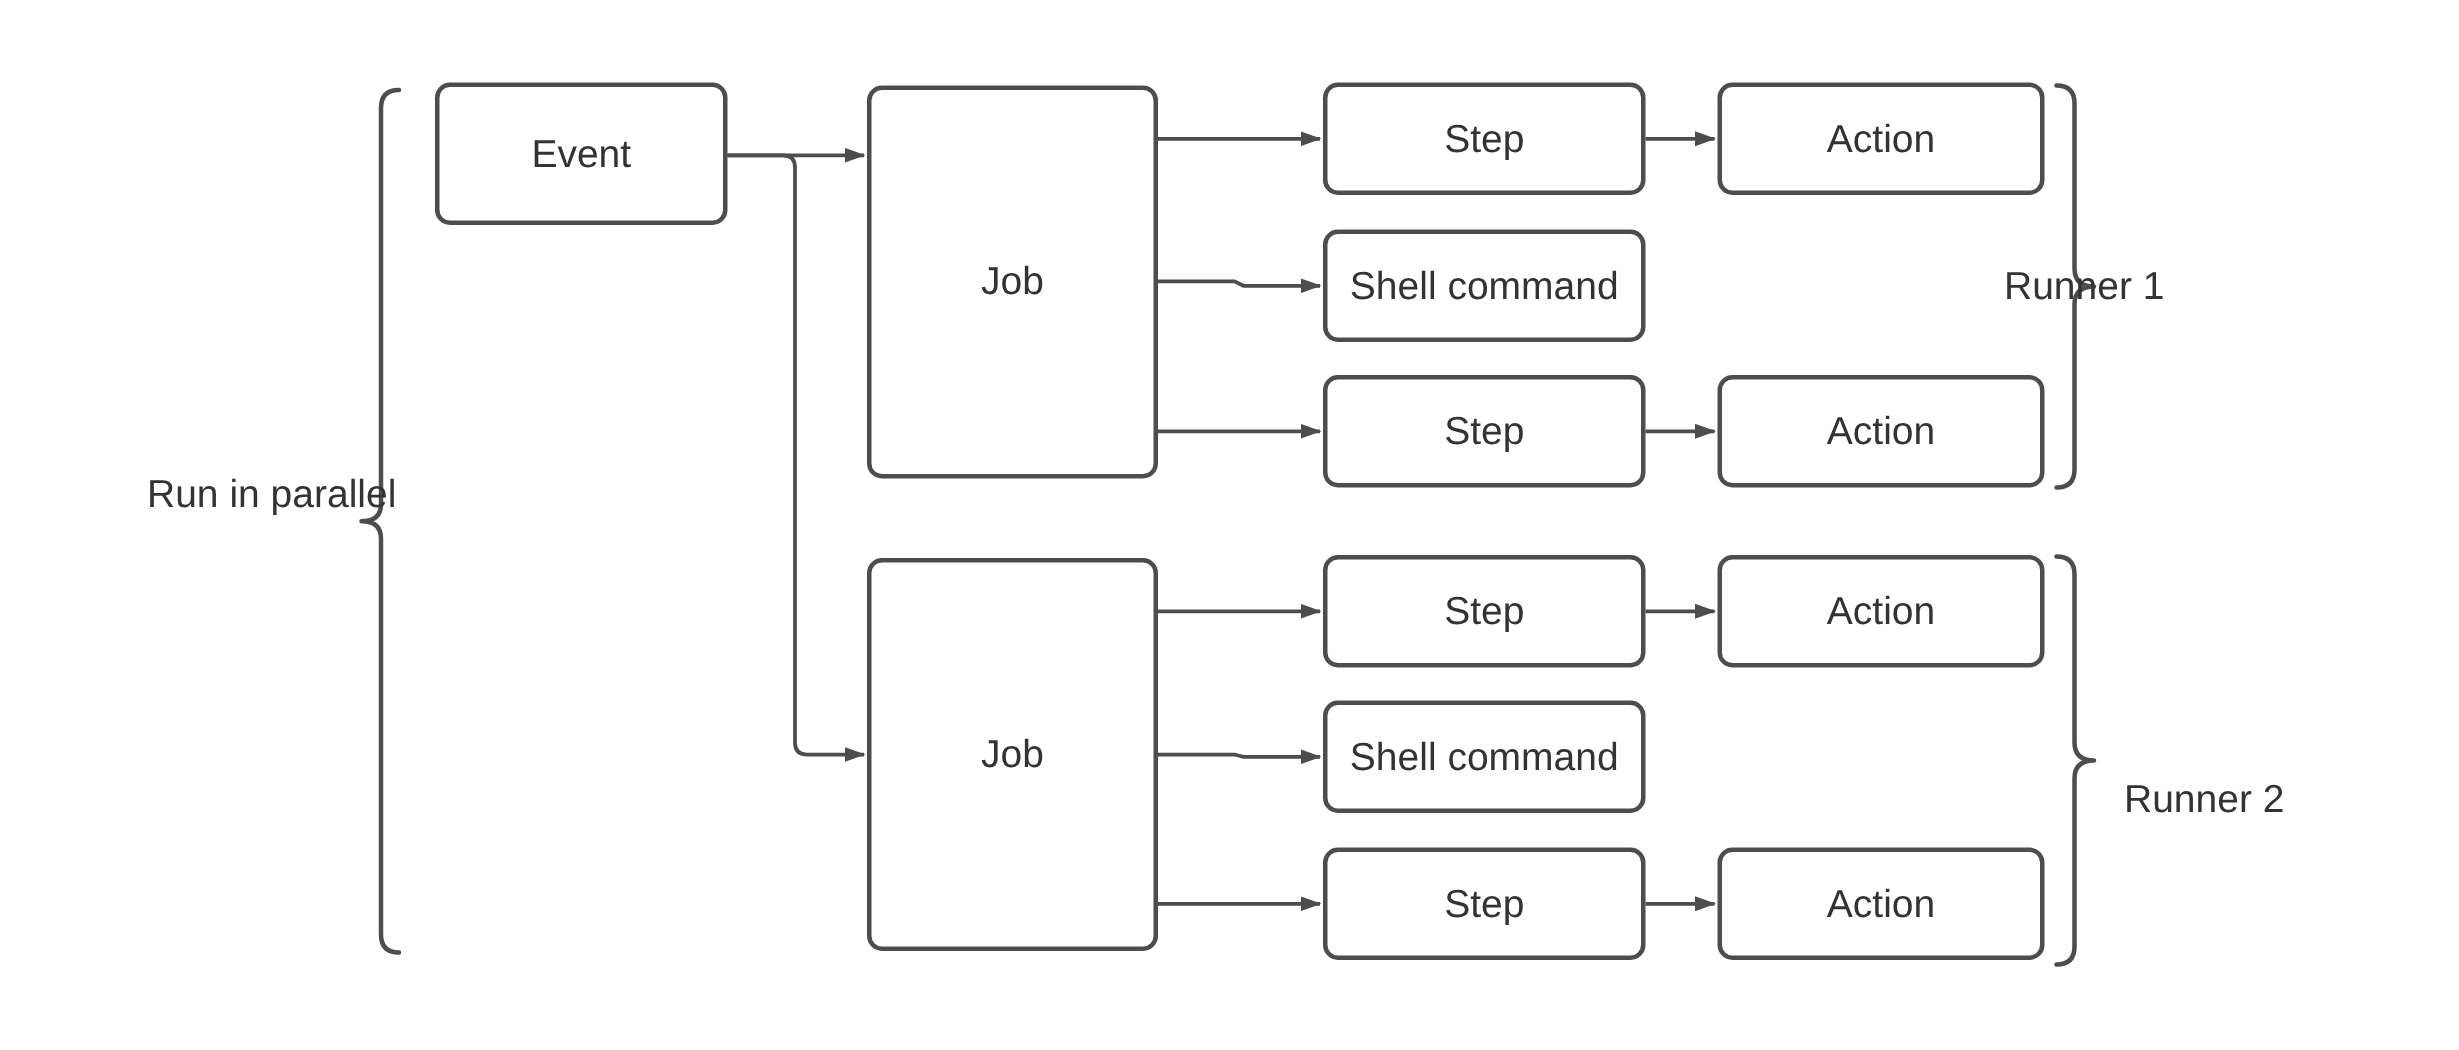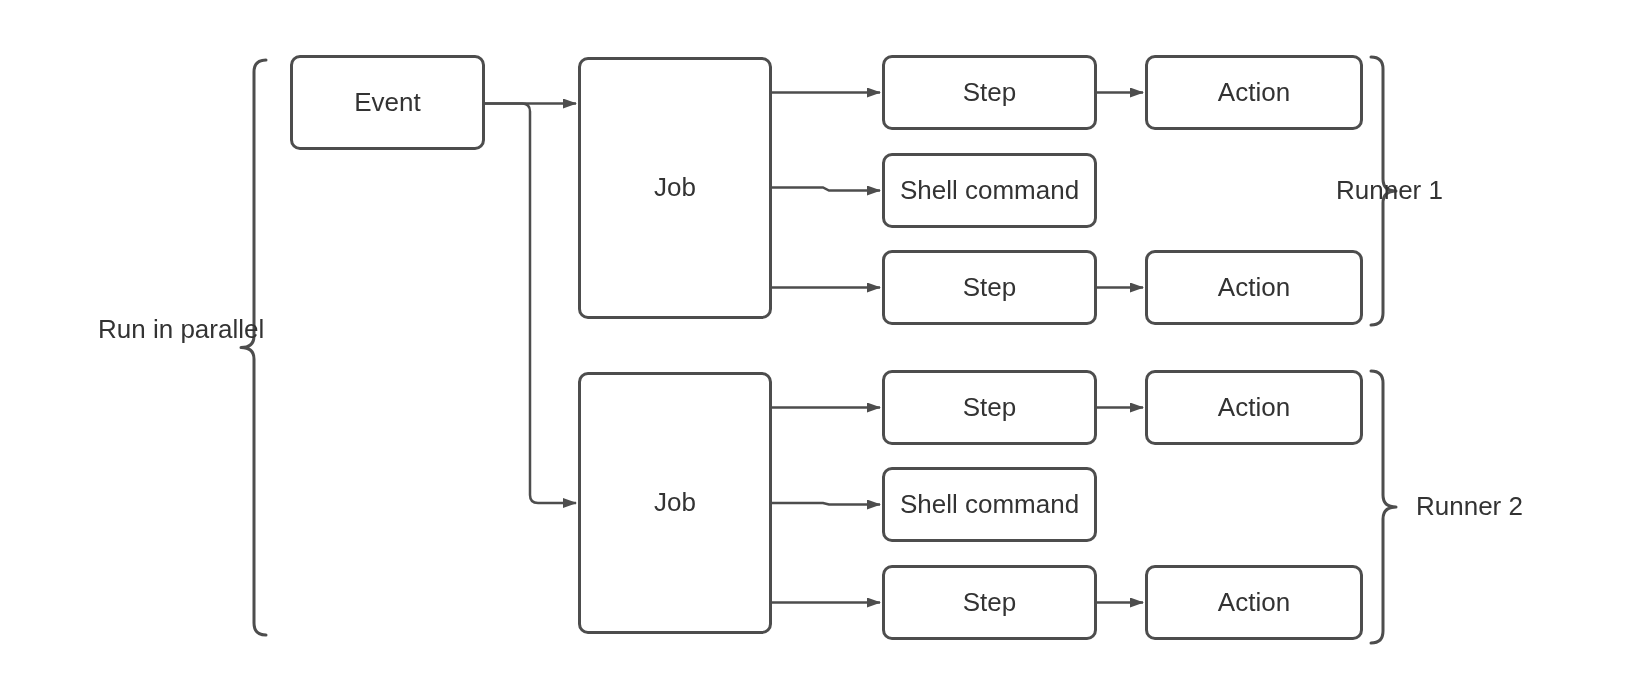--- a/index.html
+++ b/index.html
@@ -44,21 +44,21 @@
   }
   #run-parallel-label {
     left: 98px;
     top: 312px;
     width: 170px;
     text-align: left;
     line-height: 35px;
     white-space: normal;
   }
   #runner1-label { left: 1336px; top: 175px; }
-  #runner2-label { left: 1416px; top: 491px; text-align: center; }
+  #runner2-label { left: 1416px; top: 517px; text-align: center; }
 </style>
 </head>
 <body>
 
 <div id="canvas">
 
   <svg id="edge-layer" viewBox="0 0 1639 700" xmlns="http://www.w3.org/2000/svg">
     <defs>
       <marker id="arrow" viewBox="0 0 14 10" refX="13" refY="5" markerWidth="14" markerHeight="10" markerUnits="userSpaceOnUse" orient="auto">
         <path d="M0,0 L14,5 L0,10 Z" fill="#4d4d4d"></path>

